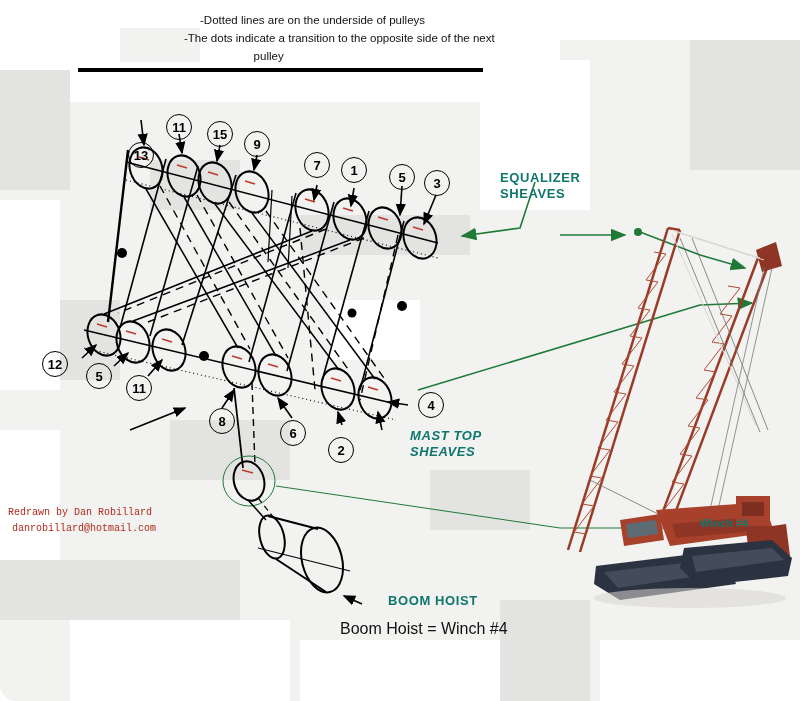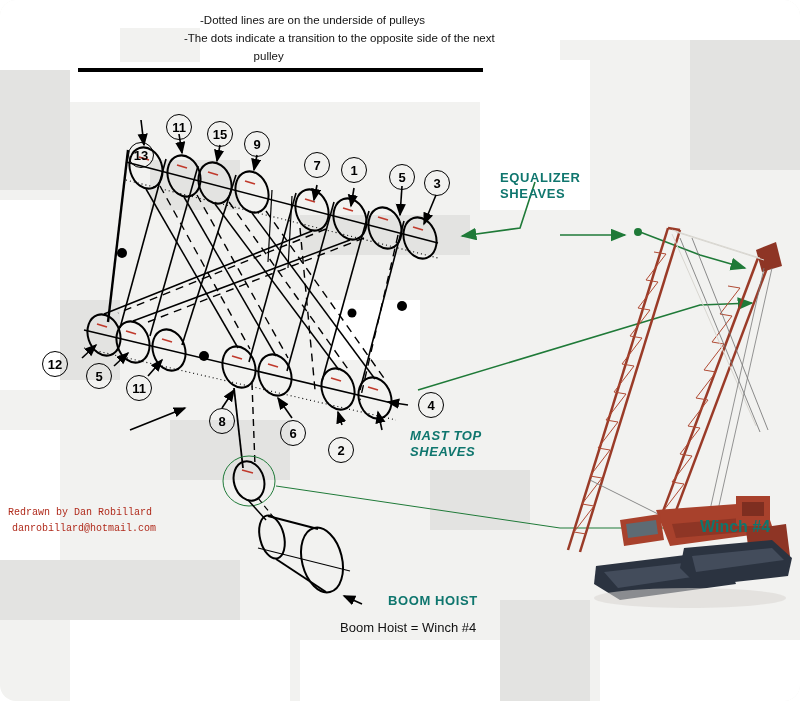--- a/index.html
+++ b/index.html
@@ -51,21 +51,21 @@
     position: absolute;
     font-family: Liberation Mono, monospace;
     font-size: 10px;
     color: #b02a1b;
     line-height: 1.5;
     white-space: pre;
   }
   .plain {
     position: absolute;
     font-family: "Liberation Sans", sans-serif;
-    font-size: 13px;
+    font-size: 16px;
     color: #111;
     white-space: pre;
   }
   .num {
     position: absolute;
     width: 26px;
     height: 26px;
     border: 1.6px solid #000;
     border-radius: 50%;
     background: transparent;
@@ -379,18 +379,18 @@
   <div class="num" style="left:280px;top:420px;">6</div>
   <div class="num" style="left:328px;top:437px;">2</div>
   <div class="num" style="left:418px;top:392px;">4</div>
 
   <div class="label" style="left:500px;top:170px;">EQUALIZER
 SHEAVES</div>
   <div class="label" style="left:410px;top:428px;font-style:italic;">MAST TOP
 SHEAVES</div>
   <div class="label" style="left:388px;top:593px;">BOOM HOIST</div>
   <div class="plain" style="left:340px;top:620px;">Boom Hoist = Winch #4</div>
-  <div class="label" style="left:700px;top:517px;font-size:16px;letter-spacing:0;">Winch #4</div>
+  <div class="label" style="left:700px;top:517px;font-size:11px;letter-spacing:0;">Winch #4</div>
 
   <div class="credit" style="left:8px;top:505px;">Redrawn by Dan Robillard</div>
   <div class="credit" style="left:12px;top:521px;">danrobillard@hotmail.com</div>
 
 </div>
 
 </body></html>

